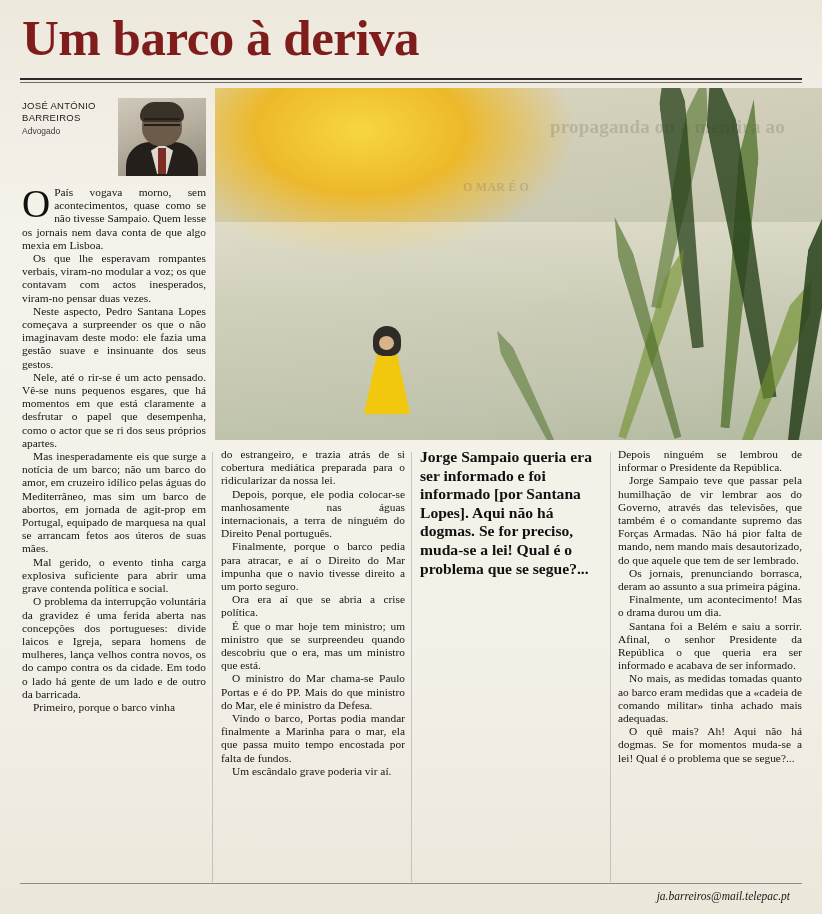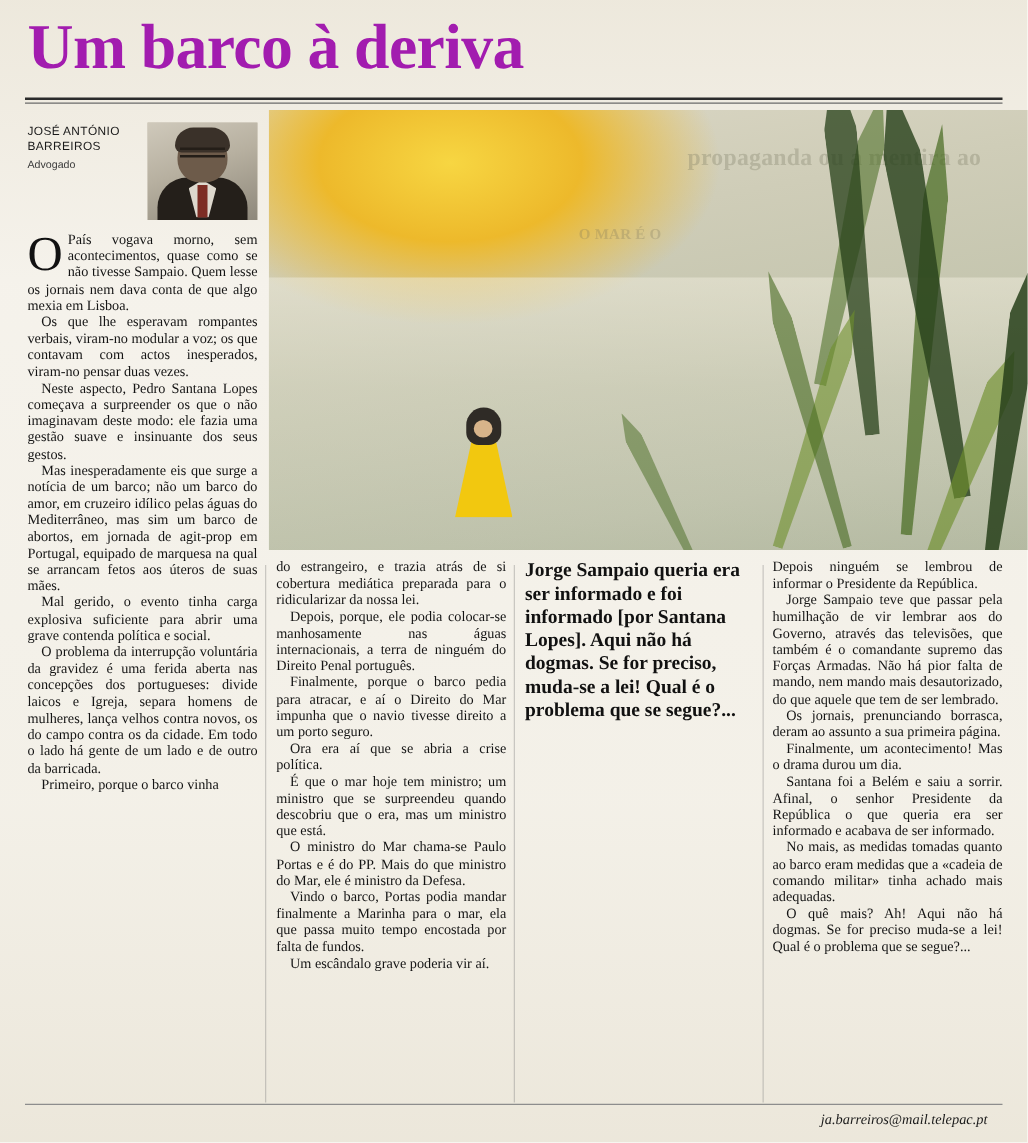--- a/index.html
+++ b/index.html
@@ -29,21 +29,21 @@
     pointer-events: none;
   }
   .headline {
     position: absolute;
     left: 22px;
     top: 12px;
     font-family: "Liberation Serif", serif;
     font-weight: bold;
     font-size: 51px;
     letter-spacing: -0.5px;
-    color: #a21caf;
+    color: #7f1d1d;
     line-height: 1.05;
   }
   .rule-top {
     position: absolute;
     left: 20px;
     top: 78px;
     width: 782px;
     height: 2px;
     background: #2b2b2b;
   }
@@ -336,20 +336,21 @@
   <div class="vrule" style="left:212px;"></div>
   <div class="vrule" style="left:411px;"></div>
   <div class="vrule" style="left:610px;"></div>
 
   <div class="col col-1">
     <p class="first">
       <span class="dropcap">O</span><span>País vogava morno, sem acontecimentos, quase como se não tivesse Sampaio. Quem lesse os jornais nem dava conta de que algo mexia em Lisboa.</span>
     </p>
     <p>Os que lhe esperavam rompantes verbais, viram-no modular a voz; os que contavam com actos inesperados, viram-no pensar duas vezes.</p>
     <p>Neste aspecto, Pedro Santana Lopes começava a surpreender os que o não imaginavam deste modo: ele fazia uma gestão suave e insinuante dos seus gestos.</p>
+    <p>Nele, até o rir-se é um acto pensado. Vê-se nuns pequenos esgares, que há momentos em que está claramente a desfrutar o papel que desempenha, como o actor que se ri dos seus próprios apartes.</p>
     <p>Mas inesperadamente eis que surge a notícia de um barco; não um barco do amor, em cruzeiro idílico pelas águas do Mediterrâneo, mas sim um barco de abortos, em jornada de agit-prop em Portugal, equipado de marquesa na qual se arrancam fetos aos úteros de suas mães.</p>
     <p>Mal gerido, o evento tinha carga explosiva suficiente para abrir uma grave contenda política e social.</p>
     <p>O problema da interrupção voluntária da gravidez é uma ferida aberta nas concepções dos portugueses: divide laicos e Igreja, separa homens de mulheres, lança velhos contra novos, os do campo contra os da cidade. Em todo o lado há gente de um lado e de outro da barricada.</p>
     <p>Primeiro, porque o barco vinha</p>
   </div>
 
   <div class="col col-2">
     <p class="first">do estrangeiro, e trazia atrás de si cobertura mediática preparada para o ridicularizar da nossa lei.</p>
     <p>Depois, porque, ele podia colocar-se manhosamente nas águas internacionais, a terra de ninguém do Direito Penal português.</p>
     <p>Finalmente, porque o barco pedia para atracar, e aí o Direito do Mar impunha que o navio tivesse direito a um porto seguro.</p>
@@ -362,19 +363,19 @@
 
   <div class="pull-quote">Jorge Sampaio queria era ser informado e foi informado [por Santana Lopes]. Aqui não há dogmas. Se for preciso, muda-se a lei! Qual é o problema que se segue?...</div>
 
   <div class="col col-4">
     <p class="first">Depois ninguém se lembrou de informar o Presidente da República.</p>
     <p>Jorge Sampaio teve que passar pela humilhação de vir lembrar aos do Governo, através das televisões, que também é o comandante supremo das Forças Armadas. Não há pior falta de mando, nem mando mais desautorizado, do que aquele que tem de ser lembrado.</p>
     <p>Os jornais, prenunciando borrasca, deram ao assunto a sua primeira página.</p>
     <p>Finalmente, um acontecimento! Mas o drama durou um dia.</p>
     <p>Santana foi a Belém e saiu a sorrir. Afinal, o senhor Presidente da República o que queria era ser informado e acabava de ser informado.</p>
     <p>No mais, as medidas tomadas quanto ao barco eram medidas que a «cadeia de comando militar» tinha achado mais adequadas.</p>
-    <p>O quê mais? Ah! Aqui não há dogmas. Se for preciso muda-se a lei! Qual é o problema que se segue?...</p>
+    <p>O quê mais? Ah! Aqui não há dogmas. Se for momentos muda-se a lei! Qual é o problema que se segue?...</p>
   </div>
 
   <div class="rule-bottom"></div>
   <div class="email">ja.barreiros@mail.telepac.pt</div>
 
 </div>
 
 </body></html>

